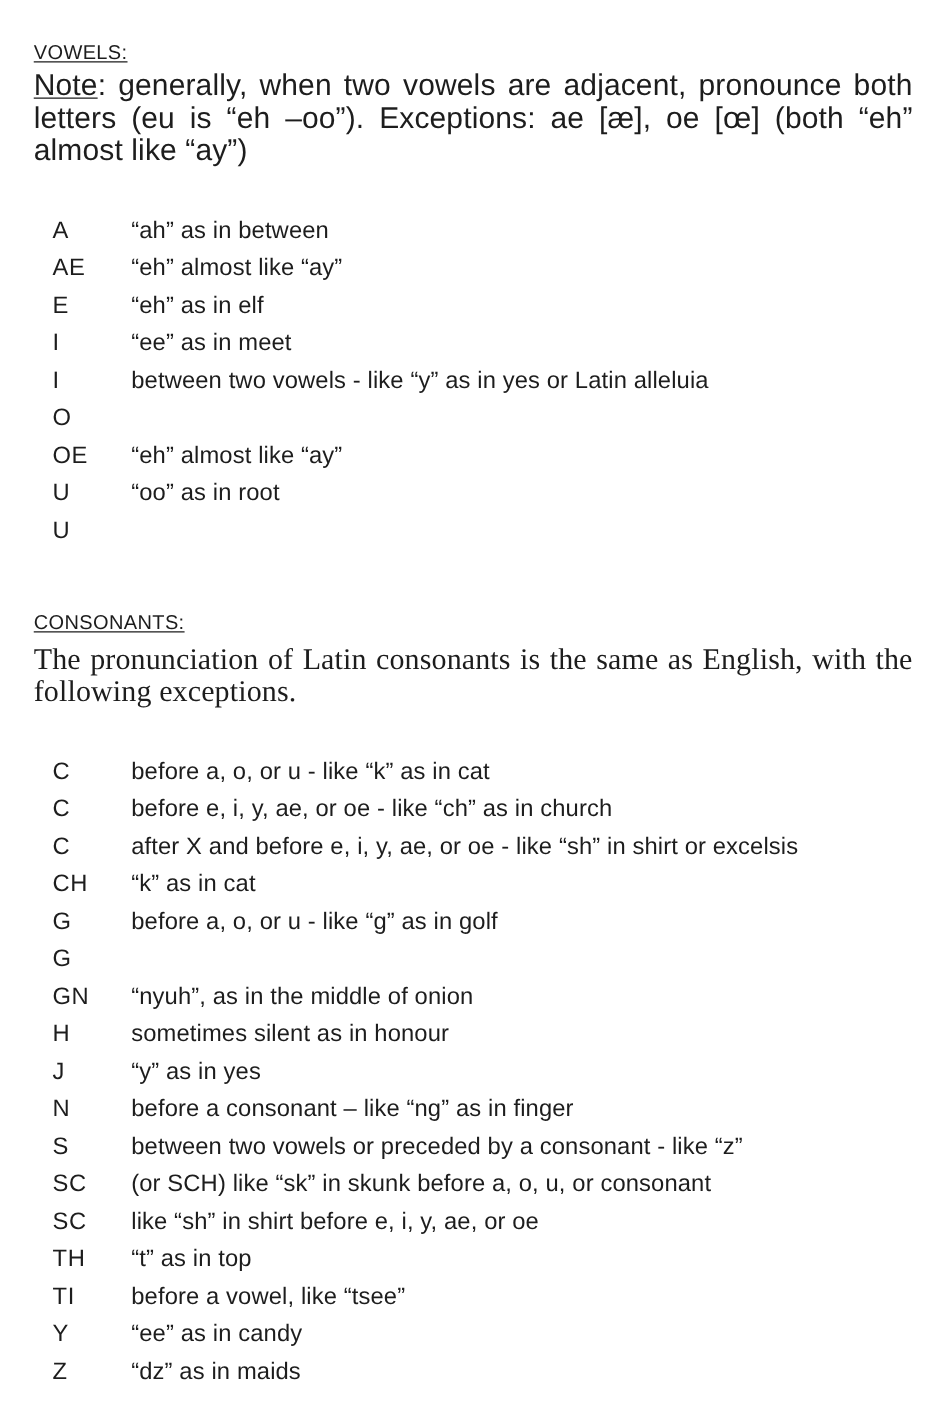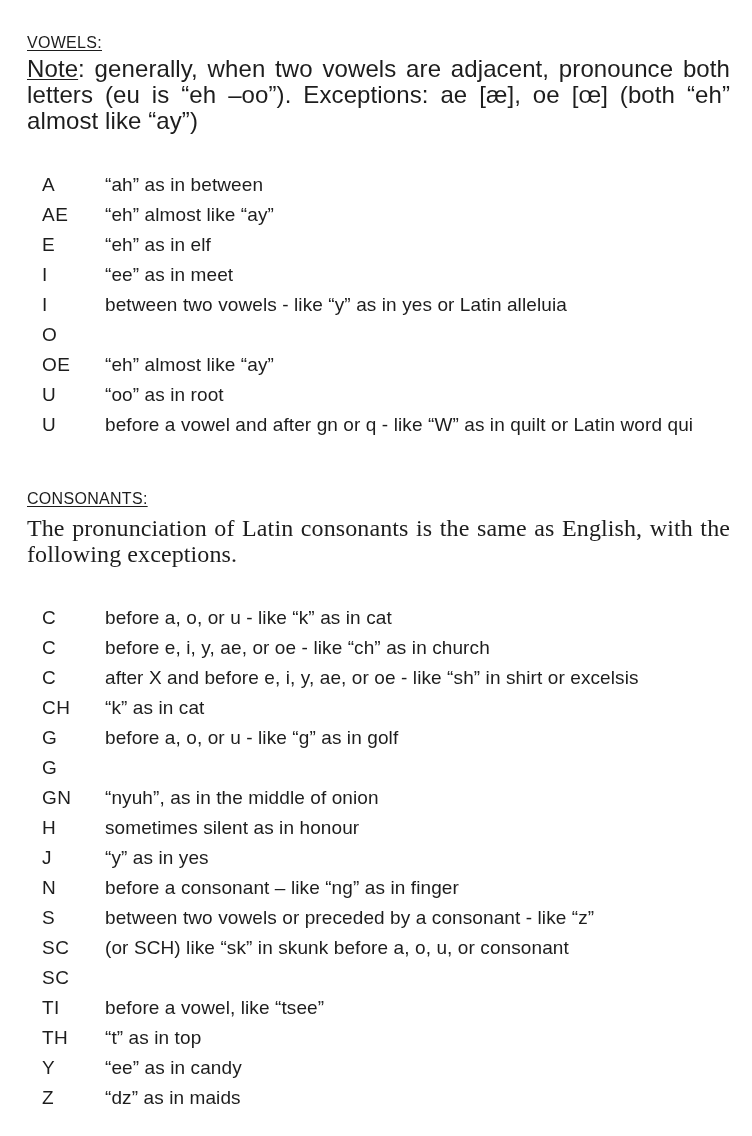--- a/index.html
+++ b/index.html
@@ -102,21 +102,20 @@
         <div class="row">
           <span class="letter">OE</span>
           <span class="desc">“eh” almost like “ay”</span>
         </div>
         <div class="row">
           <span class="letter">U</span>
           <span class="desc">“oo” as in root</span>
         </div>
         <div class="row">
           <span class="letter">U</span>
-          <span class="desc">before a vowel and after gn or q - like “W” as in quilt or Latin word qui</span>
         </div>
       </div>
   </section>
 
   <section class="consonants-section">
     <div class="heading">CONSONANTS:</div>
     <p class="para">The pronunciation of Latin consonants is the same as English, with the following exceptions.</p>
 
     <div class="pron-list">
         <div class="row">
@@ -161,28 +160,29 @@
         <div class="row">
           <span class="letter">S</span>
           <span class="desc">between two vowels or preceded by a consonant - like “z”</span>
         </div>
         <div class="row">
           <span class="letter">SC</span>
           <span class="desc">(or SCH) like “sk” in skunk before a, o, u, or consonant</span>
         </div>
         <div class="row">
           <span class="letter">SC</span>
+          <span class="desc">like “sh” in shirt before e, i, y, ae, or oe</span>
+        </div>
+        <div class="row">
+          <span class="letter">TH</span>
+          <span class="desc">“t” as in top</span>
         </div>
         <div class="row">
           <span class="letter">TI</span>
           <span class="desc">before a vowel, like “tsee”</span>
-        </div>
-        <div class="row">
-          <span class="letter">TH</span>
-          <span class="desc">“t” as in top</span>
         </div>
         <div class="row">
           <span class="letter">Y</span>
           <span class="desc">“ee” as in candy</span>
         </div>
         <div class="row">
           <span class="letter">Z</span>
           <span class="desc">“dz” as in maids</span>
         </div>
       </div>

